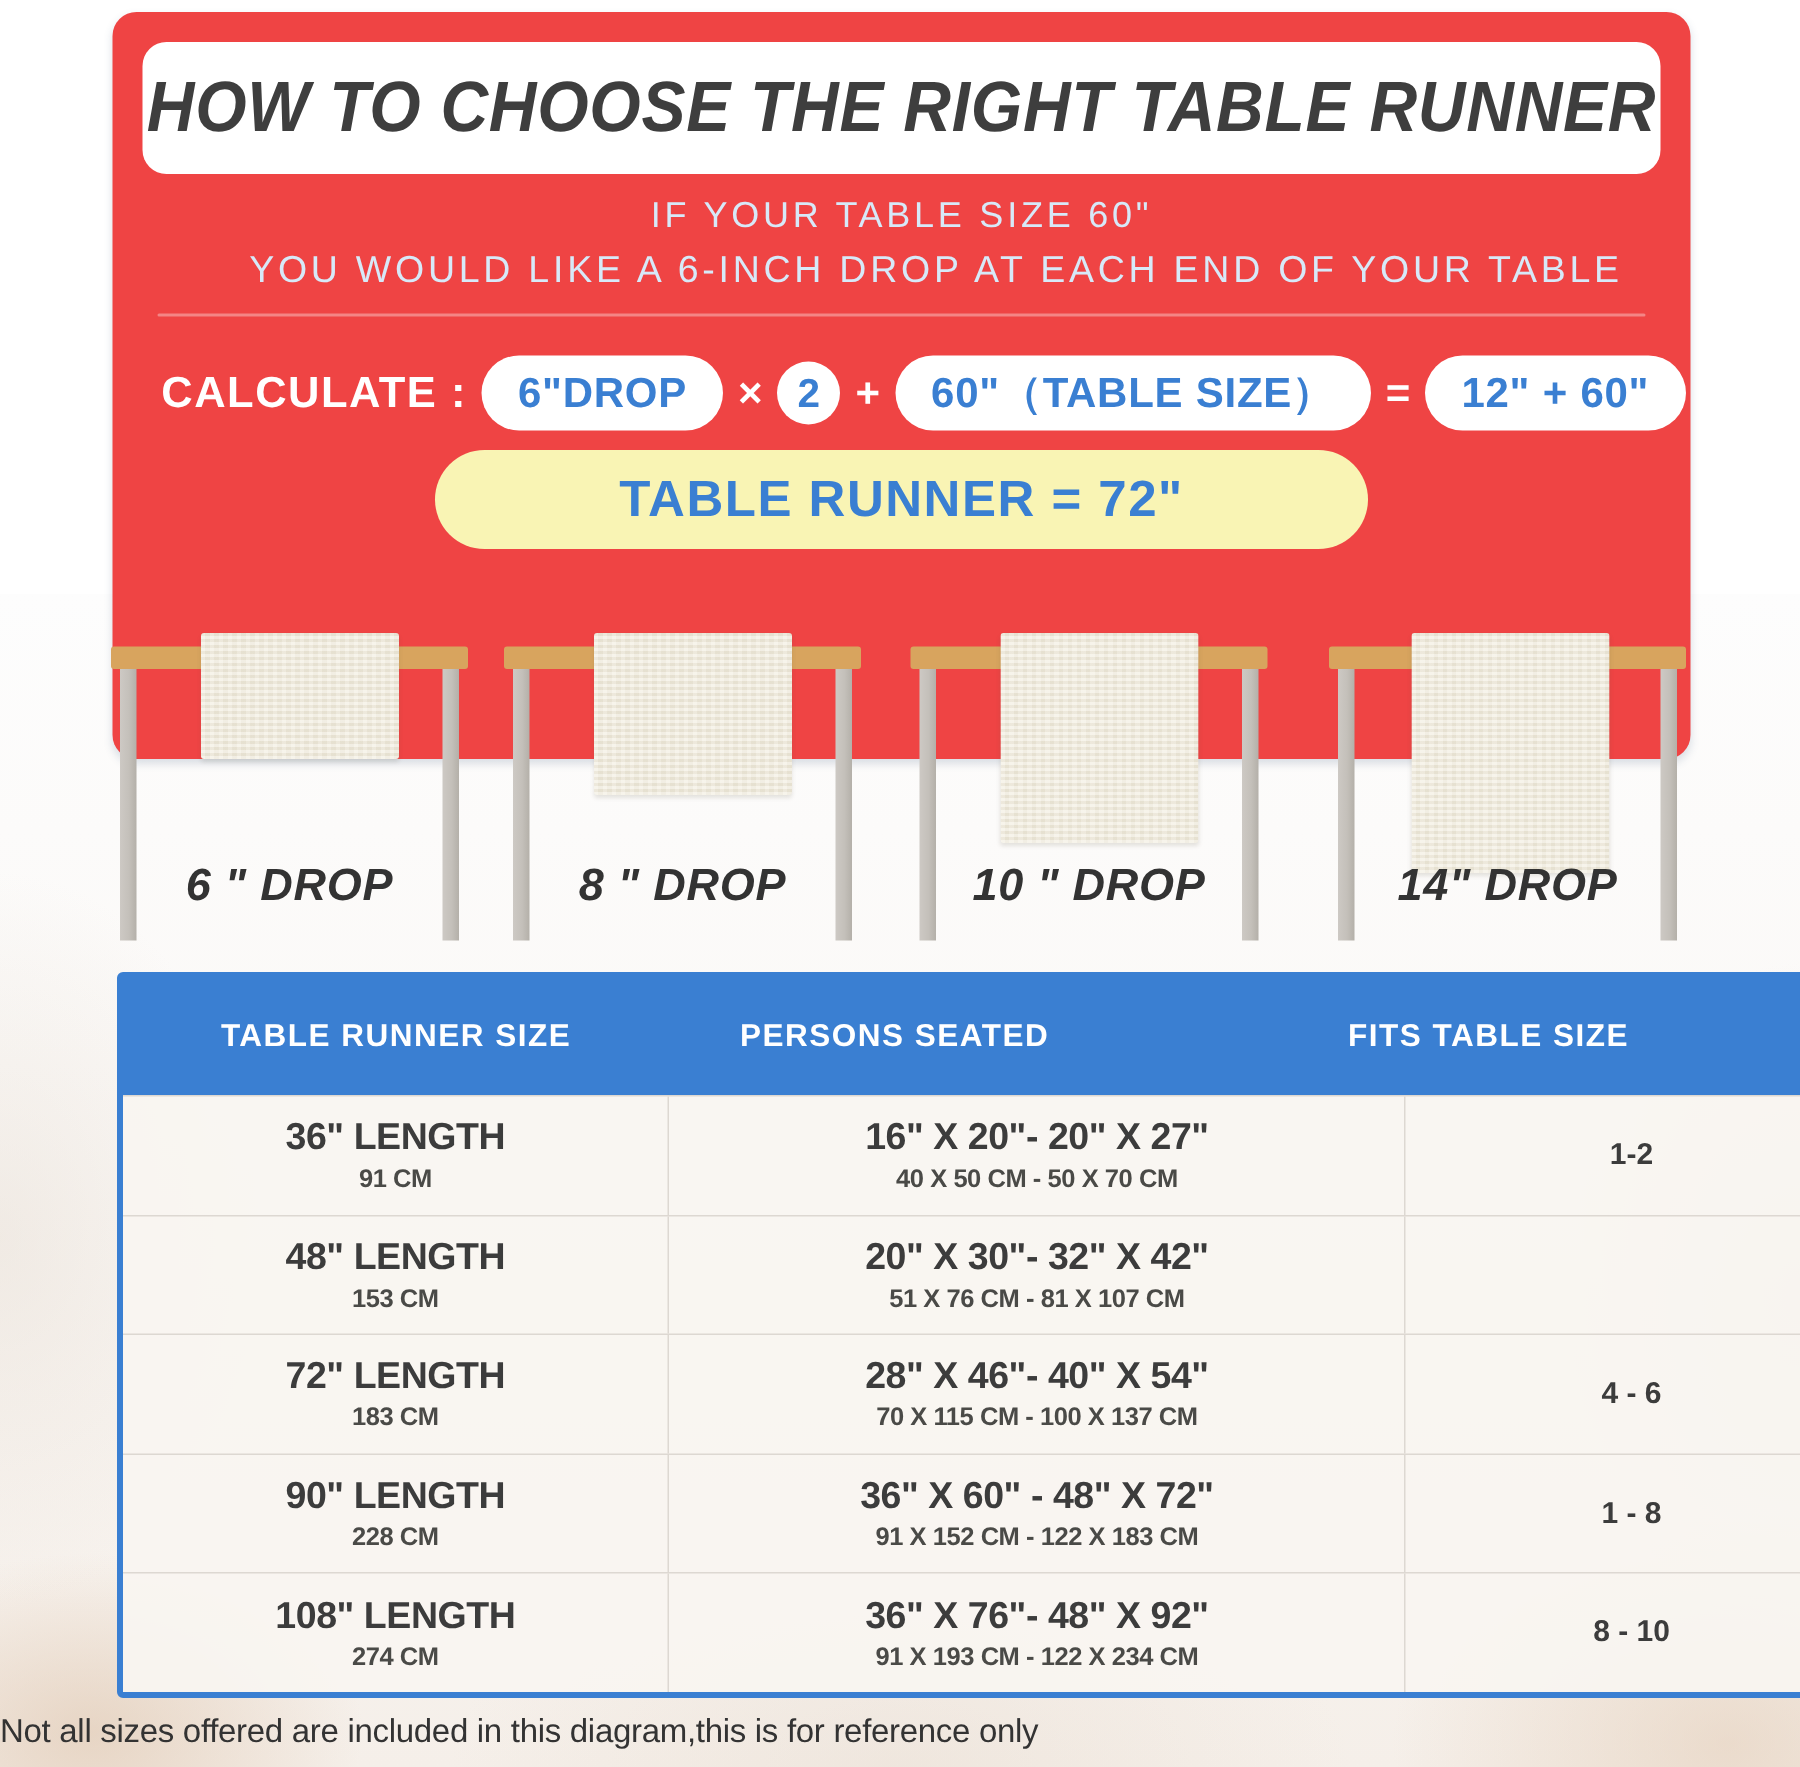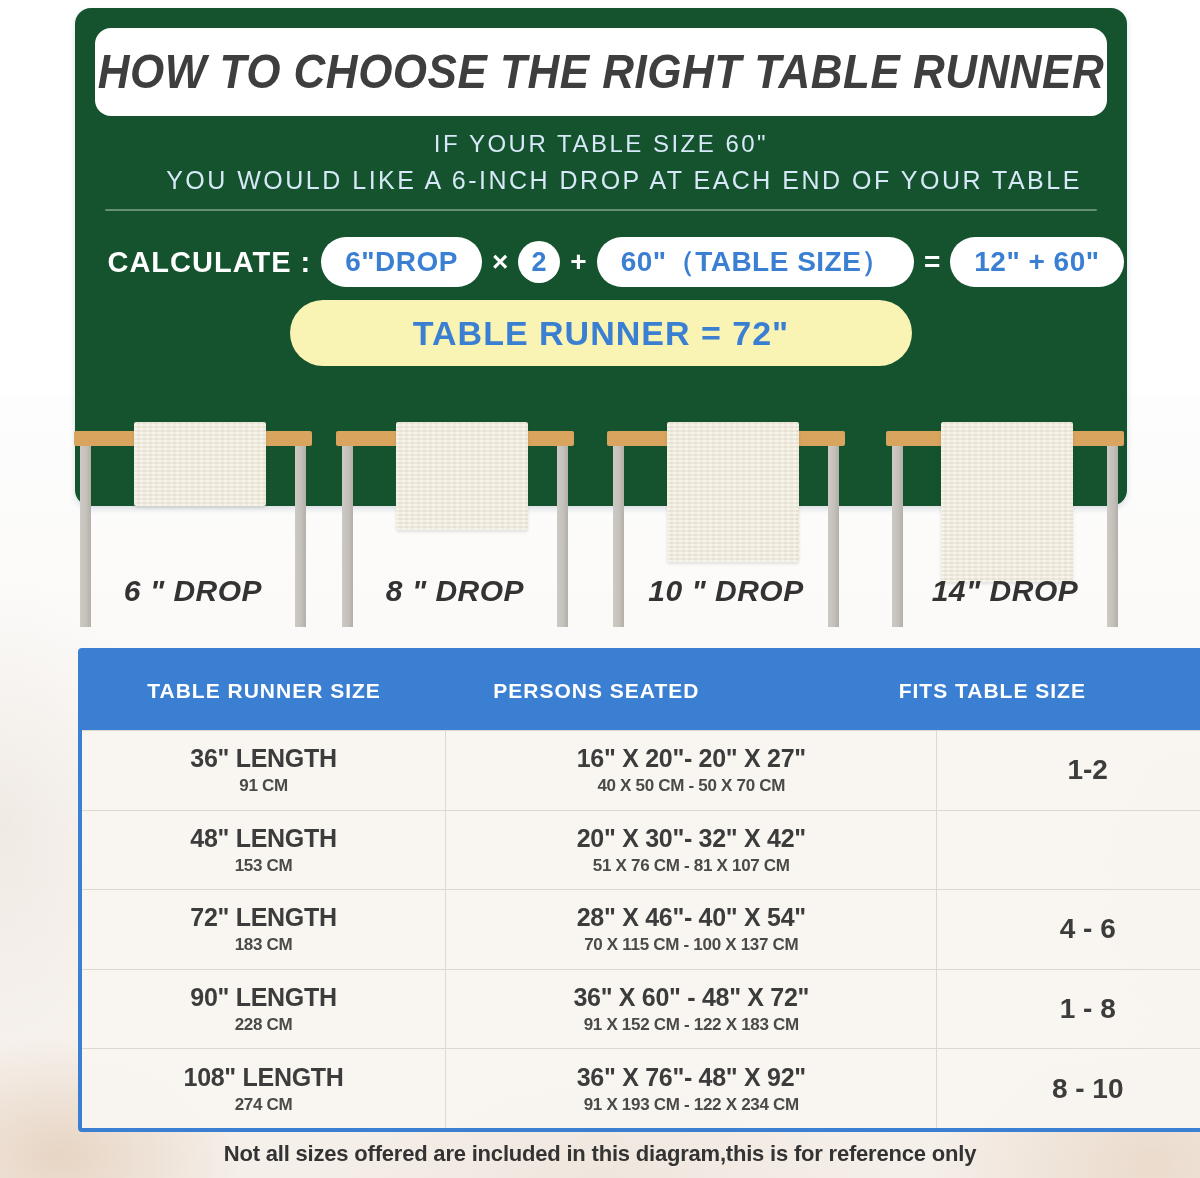--- a/index.html
+++ b/index.html
@@ -14,21 +14,21 @@
       radial-gradient(260px 170px at 5% 97%, rgba(219,191,165,.55), transparent 70%),
       radial-gradient(320px 220px at 96% 98%, rgba(224,199,175,.5), transparent 70%),
       radial-gradient(220px 320px at 100% 60%, rgba(213,204,196,.38), transparent 70%),
       radial-gradient(240px 340px at 0% 55%, rgba(227,217,206,.42), transparent 72%),
       radial-gradient(400px 200px at 50% 100%, rgba(228,214,200,.35), transparent 75%),
       linear-gradient(180deg, #fdfdfd 0%, #fbf9f7 40%, #f5efe9 100%);
   }
 
   
   .banner { position:absolute; left:75px; top:8px; width:1052px; height:498px;
-            background:#14532d; border-radius:16px; box-shadow:0 3px 6px rgba(60,90,130,.18); }
+            background:#ef4444; border-radius:16px; box-shadow:0 3px 6px rgba(60,90,130,.18); }
   .title-box { position:absolute; left:20px; top:20px; right:20px; height:88px;
                background:#ffffff; border-radius:16px; display:flex; align-items:center; justify-content:center; }
   .title-box h1 { font-style:italic; font-weight:bold; font-size:44px; letter-spacing:.5px;
                   color:#3e3e3e; white-space:nowrap; transform:scaleY(1.08); }
   .sub { position:absolute; left:0; right:0; text-align:center; color:#d7e9f8; letter-spacing:2.5px; font-weight:400; }
   .sub1 { top:122px; font-size:24px; }
   .sub2 { top:158px; font-size:25px;padding-left:46px; }
   .divider { position:absolute; top:201px; left:30px; right:30px; height:2px; background:rgba(255,255,255,.35); border-radius:1px; }
   .calc-row { position:absolute; top:228px; left:0; right:0; height:52px;
               display:flex; align-items:center; justify-content:center; gap:10px;padding-left:29px; }
@@ -69,24 +69,24 @@
   .thead { display:flex; height:78px; background:#3a7fd2; }
   .th { display:flex; align-items:center; justify-content:center; color:#ffffff;
         font-weight:bold; font-size:21px; letter-spacing:1px; }
   .c1 { width:31.5%; } .c2 { width:42.5%; } .c3 { width:26%; }
   .trow { display:flex; height:79.6px; border-top:1px solid #ddd8d2; }
   .trow:first-of-type { border-top:none; }
   .td { display:flex; flex-direction:column; align-items:center; justify-content:center; gap:3px; }
   .td.c1, .td.c2 { border-right:1px solid #ddd8d2; }
   .l1 { font-weight:bold; font-size:25px; color:#3c3c3c; letter-spacing:-.3px; white-space:nowrap; }
   .l2 { font-weight:bold; font-size:17px; color:#4a4a47; letter-spacing:-.3px; white-space:nowrap; }
-  .persons { font-weight:bold; font-size:28px; color:#3c3c3c; }
-
-  .footnote { position:absolute; top:1141px; left:0; right:0; text-align:center;
-              font-weight:bold; font-size:22px; color:#333333; letter-spacing:-.2px; }
+  .persons { font-weight:bold; font-size:20px; color:#3c3c3c; }
+
+  .footnote { position:absolute; top:1141px; left:0; right:0; text-align:left;
+              font-weight:normal; font-size:22px; color:#333333; letter-spacing:-.2px; }
 </style>
 </head>
 <body>
 
 <div class="canvas">
 
   <div class="photo-bg"></div>
 
   <section class="banner">
     <div class="title-box">

